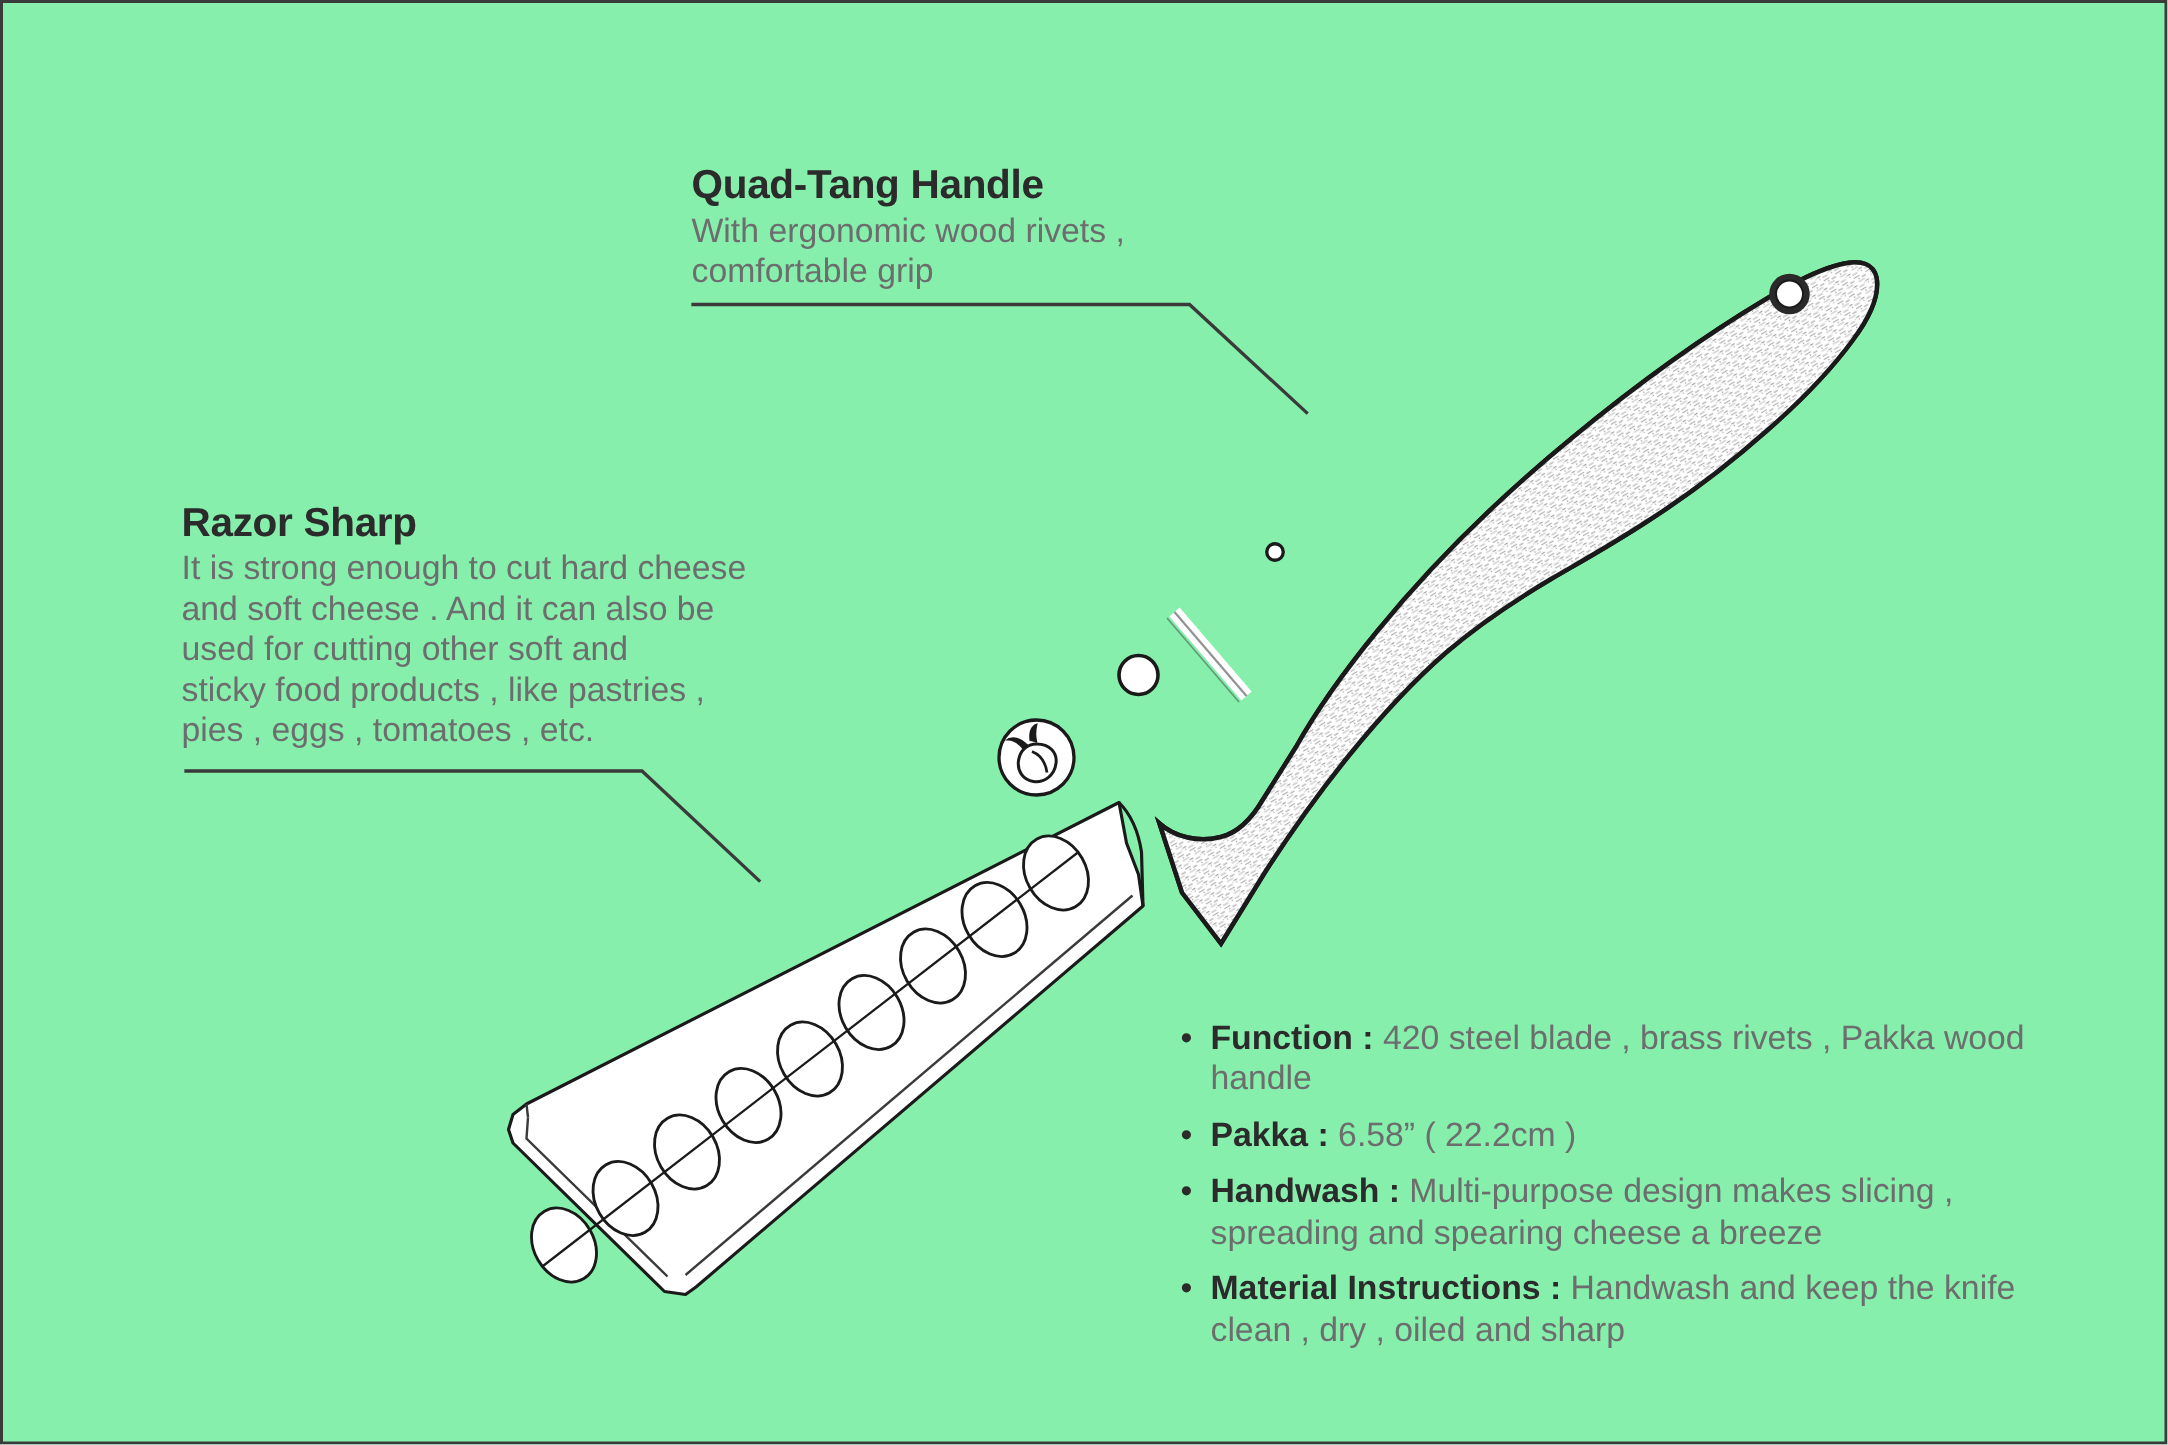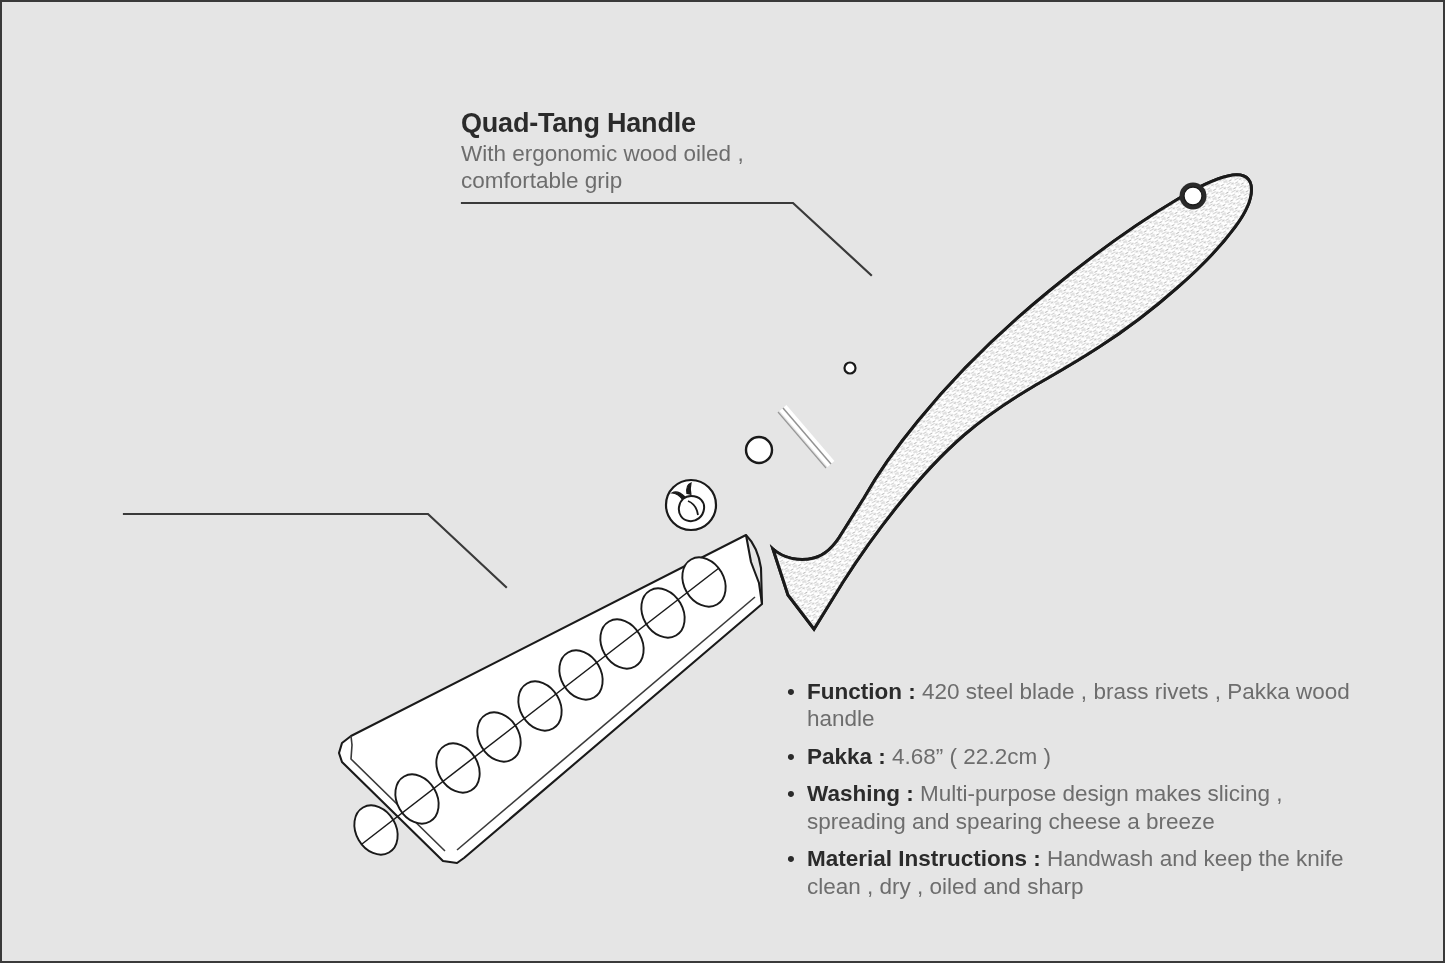--- a/index.html
+++ b/index.html
@@ -1,18 +1,18 @@
 <!DOCTYPE html>
 <html><head>
 <meta charset="utf-8">
 <style>
   html,body{margin:0;padding:0;background:#ffffff;}
   body{width:1445px;height:963px;font-family:"Liberation Sans",sans-serif;overflow:hidden;}
 
-  #page{position:relative;width:1445px;height:963px;background:#e5e5e5;box-sizing:border-box;border:2px solid #3a3a3a;overflow:hidden;}
+  #page{position:relative;width:1445px;height:963px;background:#86efac;box-sizing:border-box;border:2px solid #3a3a3a;overflow:hidden;}
 
   
   .callout{position:absolute;}
   .callout .c-title{font-size:27px;font-weight:bold;color:#2b2b2b;letter-spacing:-0.2px;line-height:1.12;margin:0 0 2px 0;}
   .callout .c-body{font-size:22.5px;color:#6d6d6d;line-height:1.20;margin:0;white-space:pre-line;}
 
   #callout-handle{left:459px;top:106px;width:420px;}
   #callout-sharp{left:119px;top:331px;width:470px;}
 
   
@@ -168,42 +168,50 @@
 
       <g>
         <circle cx="1191" cy="194" r="13.5" fill="#2a2a2a"></circle>
         <circle cx="1191" cy="194" r="9" fill="#ffffff" stroke="#1a1a1a" stroke-width="1.3"></circle>
       </g>
     </g>
   </svg>
 
   <div class="callout" id="callout-handle">
     <div class="c-title">Quad-Tang Handle</div>
-    <div class="c-body">With ergonomic wood oiled ,
+    <div class="c-body">With ergonomic wood rivets ,
 comfortable grip</div>
   </div>
 
+  <div class="callout" id="callout-sharp">
+    <div class="c-title">Razor Sharp</div>
+    <div class="c-body">It is strong enough to cut hard cheese
+and soft cheese . And it can also be
+used for cutting other soft and
+sticky food products , like pastries ,
+pies , eggs , tomatoes , etc.</div>
+  </div>
 
   <div id="spec-list">
 
     <div class="spec-item">
       <span class="dot">•</span>
       <span class="lbl">Function :</span>
       <span class="val">420 steel blade , brass rivets , Pakka wood handle</span>
     </div>
 
     <div class="spec-item">
       <span class="dot">•</span>
       <span class="lbl">Pakka :</span>
-      <span class="val">4.68” ( 22.2cm )</span>
-    </div>
-
-    <div class="spec-item">
-      <span class="dot">•</span>
-      <span class="lbl">Washing :</span>
+      <span class="val">6.58” ( 22.2cm )</span>
+    </div>
+
+    <div class="spec-item">
+      <span class="dot">•</span>
+      <span class="lbl">Handwash :</span>
       <span class="val">Multi-purpose design makes slicing , spreading and spearing cheese a breeze</span>
     </div>
 
     <div class="spec-item">
       <span class="dot">•</span>
       <span class="lbl">Material Instructions :</span>
       <span class="val">Handwash and keep the knife clean , dry , oiled and sharp</span>
     </div>
 
   </div>

